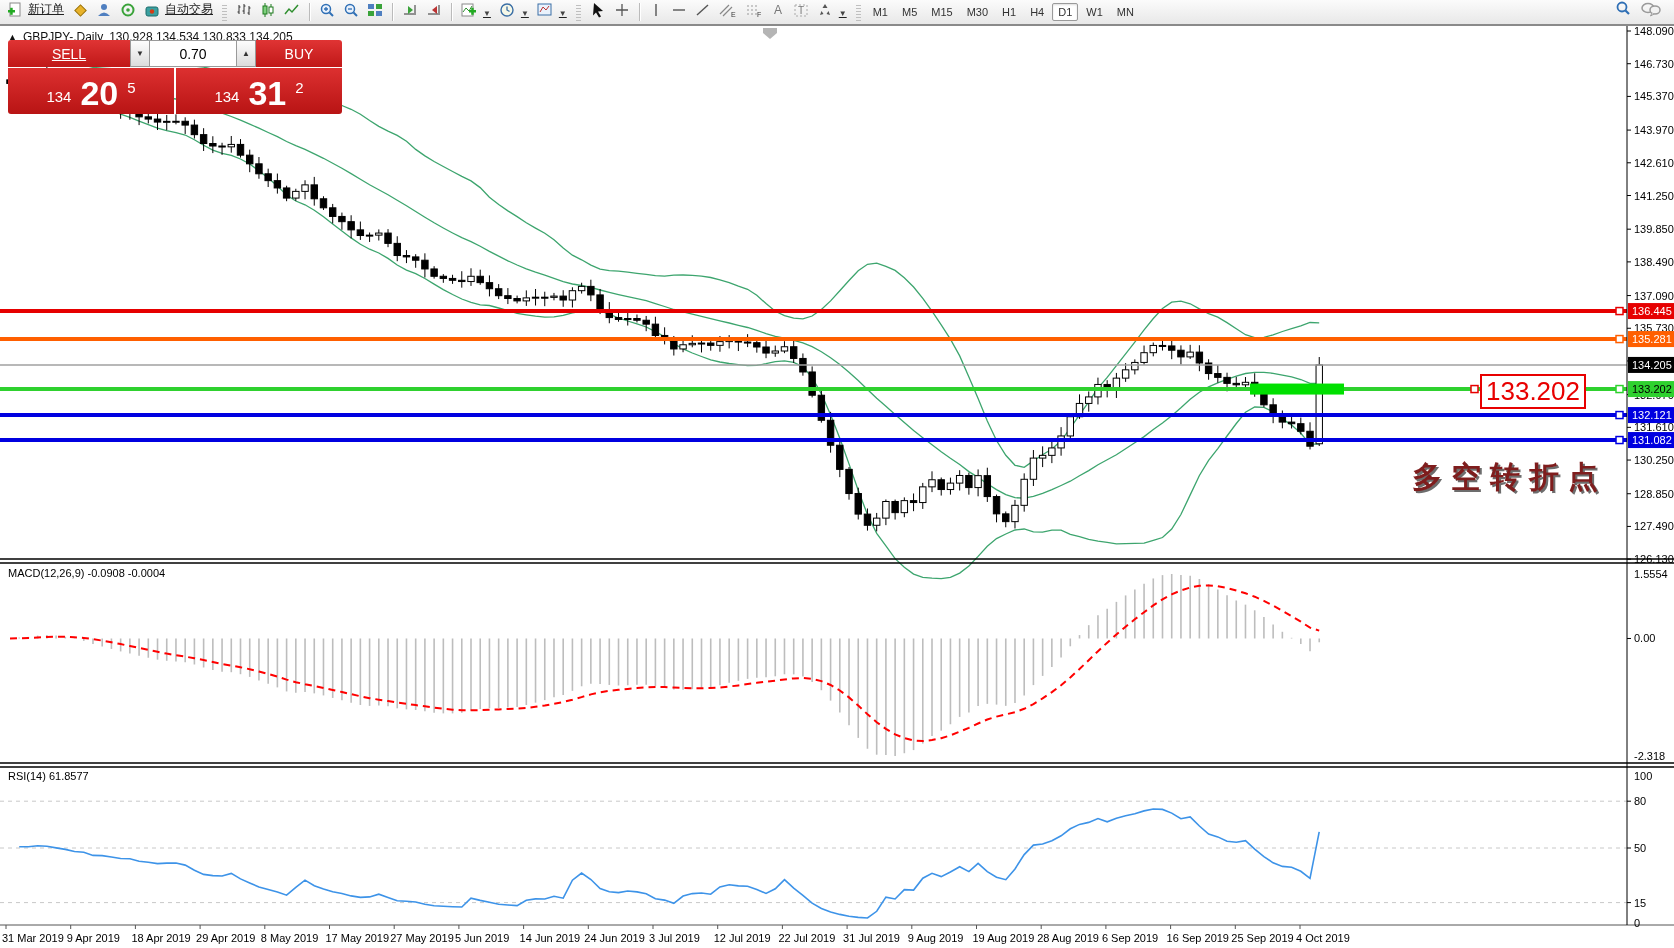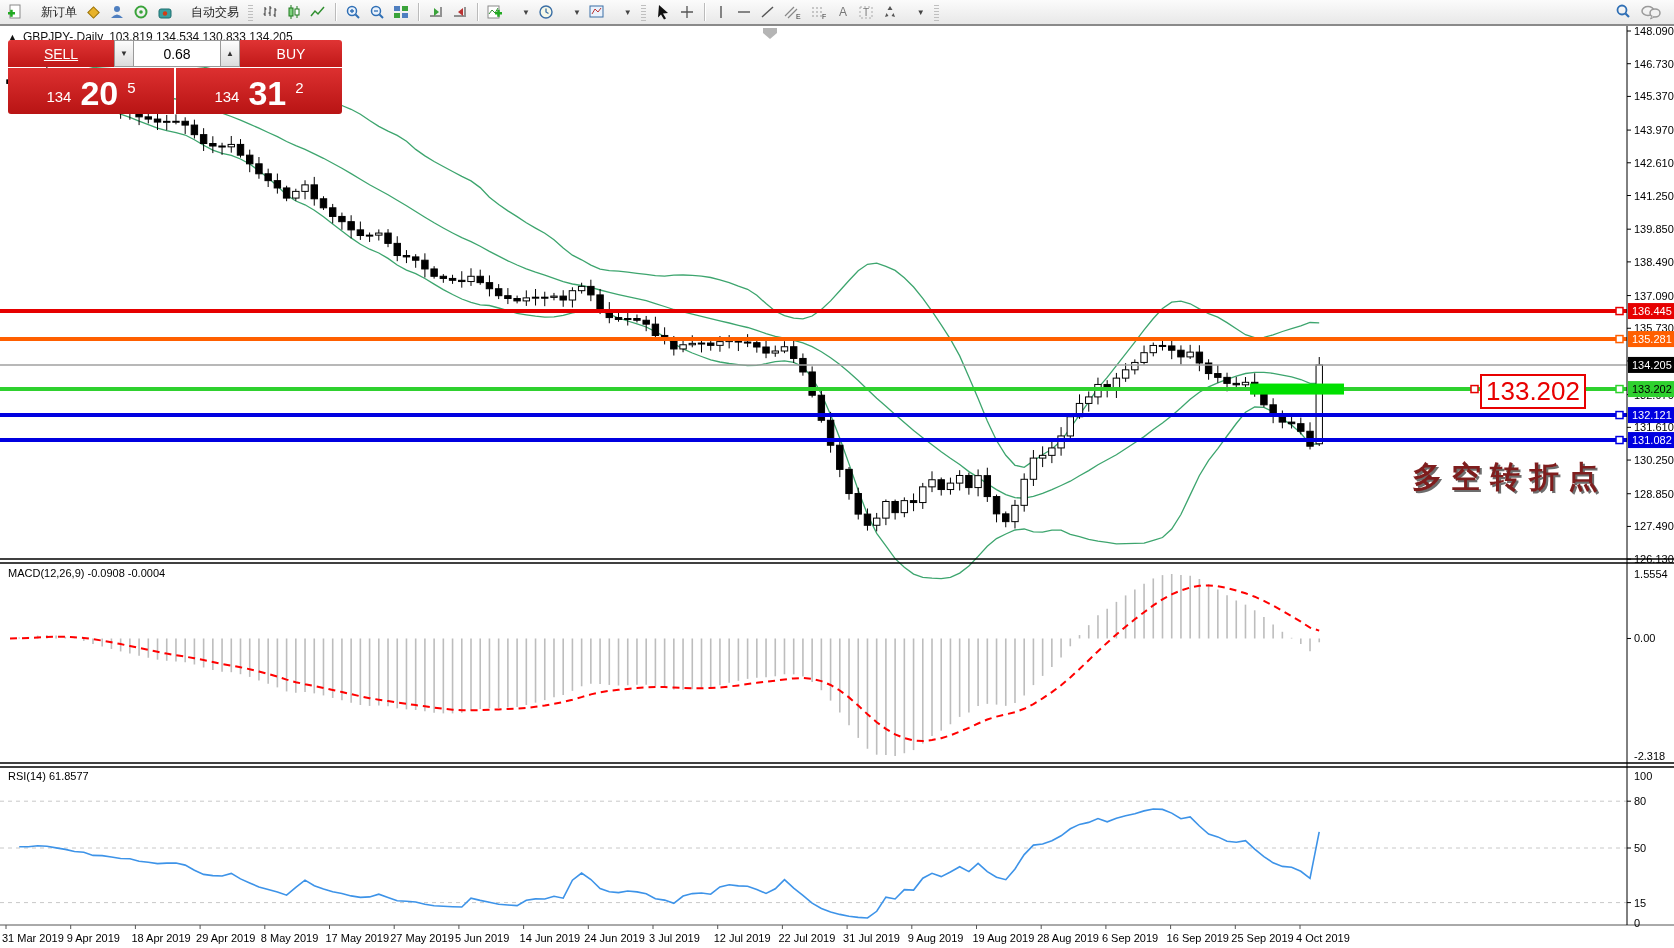--- a/index.html
+++ b/index.html
@@ -6,39 +6,39 @@
   body{width:1674px;height:948px;position:relative;overflow:hidden;background:#fff;
        font-family:"Liberation Sans","DejaVu Sans",sans-serif;-webkit-font-smoothing:antialiased;}
   
   .toolbar{position:absolute;left:0;top:0;width:1674px;height:24px;
     background:linear-gradient(#fbfbfb,#e8e8e8);border-bottom:2px solid #8a8a8a;
     display:flex;align-items:center;font-size:12px;color:#222;z-index:40;}
   .tb-group{display:flex;align-items:center;height:24px;padding:0 3px;}
   .tb-sep{width:1px;height:18px;background:#bbb;margin:0 2px;box-shadow:1px 0 0 #fff;}
   .tb-grip{width:5px;height:18px;margin:0 2px;
     background:repeating-linear-gradient(0deg,#bfbfbf 0 1px,transparent 1px 3px);}
-  .tb-btn{display:flex;align-items:center;gap:18px;padding:2px 3px;border:1px solid transparent;
-    border-radius:2px;height:18px;box-sizing:border-box;cursor:default;white-space:nowrap;}
+  .tb-btn{display:flex;align-items:flex-end;gap:5px;padding:2px 3px;border:1px solid transparent;
+    border-radius:2px;height:18px;box-sizing:border-box;cursor:default;white-space:nowrap;text-decoration:underline;}
   .tb-btn svg{display:block;}
   .tf-btn{padding:2px 5px;margin:0 1px;border:1px solid transparent;border-radius:2px;
     font-size:11px;color:#333;}
   .tf-btn.active{background:#fff;border-color:#9a9a9a;box-shadow:inset 0 1px 2px #00000022;}
   .dd{font-size:8px;color:#444;margin-left:1px;}
   .tb-right{margin-left:auto;display:flex;align-items:center;padding-right:8px;}
   
   #chartSVG{position:absolute;left:0;top:26px;}
   .sym-title{position:absolute;left:8px;top:30px;font-size:12px;color:#111;z-index:20;
     display:flex;align-items:center;gap:6px;}
   .sym-title .tri{font-size:9px;}
   
   .trade-panel{position:absolute;left:8px;top:40px;width:334px;z-index:30;font-family:"Liberation Sans",sans-serif;}
   .tp-row1{display:flex;height:27px;}
   .btn-sell,.btn-buy{background:linear-gradient(#e03434,#c01818);color:#fff;font-size:14px;
     display:flex;align-items:center;justify-content:center;cursor:pointer;}
-  .btn-sell{width:106px;border-radius:3px 0 0 0;text-decoration:underline;}
+  .btn-sell{width:122px;border-radius:3px 0 0 0;text-decoration:underline;}
   .btn-buy{flex:1;border-radius:0 3px 0 0;}
   .spin-btn{width:20px;background:linear-gradient(#fdfdfd,#dcdcdc);border:1px solid #9a9a9a;
     display:flex;align-items:center;justify-content:center;font-size:8px;color:#333;box-sizing:border-box;cursor:pointer;}
   .vol-field{width:86px;background:#fff;border:1px solid #9a9a9a;border-left:none;border-right:none;
     display:flex;align-items:center;justify-content:center;font-size:14px;color:#000;box-sizing:border-box;}
   .tp-row2{display:flex;height:46px;margin-top:1px;gap:2px;}
   .price-cell{flex:1;background:linear-gradient(#dd3030,#b81414);color:#fff;display:flex;
     align-items:flex-end;justify-content:center;padding-bottom:4px;cursor:pointer;}
   .price-cell:first-child{border-radius:0 0 0 3px;}
   .price-cell:last-child{border-radius:0 0 3px 0;}
@@ -233,20 +233,31 @@
         </svg>
       </div>
     <div class="tb-btn">
       <svg width="16" height="16">
           <path d="M8 2l2.5 4h-5zM3 13l1.5-4 2 3zM13 13l-1.5-4-2 3z" fill="#555"></path>
         </svg>
       <span class="dd">▼</span>
     </div>
   </div>
   <div class="tb-grip"></div>
+  <div class="tb-group" id="tfGroup">
+      <div class="tf-btn">M1</div>
+      <div class="tf-btn">M5</div>
+      <div class="tf-btn">M15</div>
+      <div class="tf-btn">M30</div>
+      <div class="tf-btn">H1</div>
+      <div class="tf-btn">H4</div>
+      <div class="tf-btn active">D1</div>
+      <div class="tf-btn">W1</div>
+      <div class="tf-btn">MN</div>
+    </div>
   <div class="tb-right">
     <div class="tb-btn">
       <svg width="18" height="18">
           <circle cx="8" cy="7" r="4.5" fill="none" stroke="#2f6fb5" stroke-width="1.8"></circle>
           <path d="M11.5 10.5 L15 14" stroke="#2f6fb5" stroke-width="2.2"></path>
         </svg>
     </div>
     <div class="tb-btn">
       <svg width="22" height="18">
           <ellipse cx="8" cy="8" rx="6" ry="4.5" fill="none" stroke="#9a9a9a" stroke-width="1.5"></ellipse>
@@ -827,28 +838,28 @@
       <line x1="1235.3" y1="925" x2="1235.3" y2="929" stroke="#555"></line>
       <text x="1231.3" y="942" font-size="11" fill="#000">25 Sep 2019</text>
       <line x1="1300" y1="925" x2="1300" y2="929" stroke="#555"></line>
       <text x="1296" y="942" font-size="11" fill="#000">4 Oct 2019</text>
     </g>
   </svg>
 
 <div class="sym-title">
   <span class="tri">▲</span>
   <span>GBPJPY-,Daily</span>
-  <span>103.819 134.534 130.833 134.205</span>
+  <span>130.928 134.534 130.833 134.205</span>
 </div>
 
 <div class="trade-panel">
   <div class="tp-row1">
     <div class="btn-sell">SELL</div>
     <div class="spin-btn">▼</div>
-    <div class="vol-field">0.68</div>
+    <div class="vol-field">0.70</div>
     <div class="spin-btn">▲</div>
     <div class="btn-buy">BUY</div>
   </div>
   <div class="tp-row2">
     <div class="price-cell">
       <span class="p-small">134</span>
       <span class="p-big">20</span>
       <span class="p-sup">5</span>
     </div>
     <div class="price-cell">

